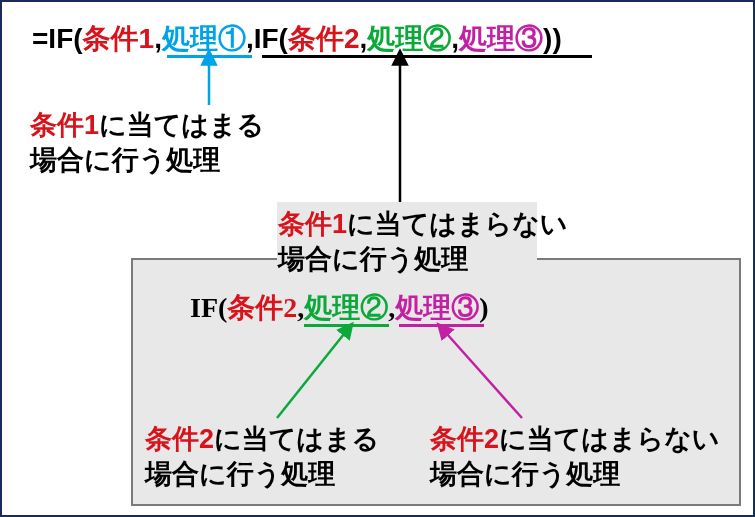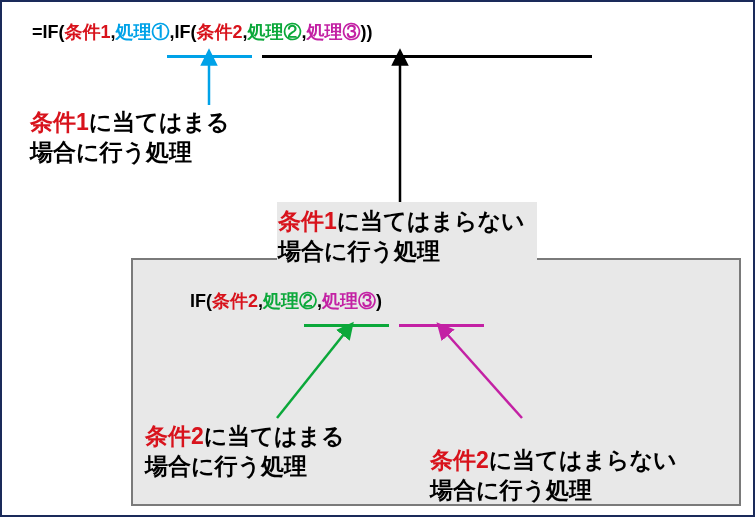--- a/index.html
+++ b/index.html
@@ -7,33 +7,33 @@
     width: 755px;
     height: 517px;
     background: #fff;
     border: 2px solid #1a2a5a;
     font-family: "Meiryo", "Yu Gothic", sans-serif;
     position: relative;
     overflow: hidden;
   }
   .formula {
     position: absolute;
-    font-size: 18px;
+    font-size: 28px;
     font-weight: bold;
     white-space: nowrap;
   }
   .clr-black { color: #000; }
   .clr-red   { color: #d8131c; }
   .clr-cyan  { color: #00a2e8; }
   .clr-green { color: #0ba83a; }
   .clr-magenta { color: #c321a4; }
 
   .caption {
     position: absolute;
-    font-size: 23px;
+    font-size: 27px;
     font-weight: bold;
     color: #000;
     line-height: 1.3;
     white-space: nowrap;
   }
   .caption .emph { color: #d8131c; }
 
   .underline {
     position: absolute;
     height: 0;
@@ -75,34 +75,34 @@
 
 <div class="graybox" style="left:129px; top:256px; width:610px; height:248px;"></div>
 
 <div class="graybox-overlay" style="left:275px; top:200px; width:260px; height:70px;"></div>
 
 <div class="caption" style="left:276px; top:205px;">
   <span class="emph">条件1</span><span>に当てはまらない</span><br>
   <span>場合に行う処理</span>
 </div>
 
-<div class="formula" style="left:188px; top:287px;">
+<div class="formula" style="left:188px; top:287px;font-family:Liberation Serif, serif;">
   <span class="clr-black">IF(</span><span class="clr-red">条件2</span><span class="clr-black">,</span><span class="clr-green">処理②</span><span class="clr-black">,</span><span class="clr-magenta">処理③</span><span class="clr-black">)</span>
 </div>
 
 <div class="underline" style="left:302px; top:322px; width:85px; border-color:#0ba83a;"></div>
 
 <div class="underline" style="left:397px; top:322px; width:85px; border-color:#c321a4;"></div>
 
 <div class="caption" style="left:143px; top:420px;">
   <span class="emph">条件2</span><span>に当てはまる</span><br>
   <span>場合に行う処理</span>
 </div>
 
-<div class="caption" style="left:428px; top:444px;">
+<div class="caption" style="left:428px; top:420px;">
   <span class="emph">条件2</span><span>に当てはまらない</span><br>
   <span>場合に行う処理</span>
 </div>
 
 <svg class="arrows">
   <defs>
     <marker id="ah-cyan" viewBox="0 0 10 10" refX="1" refY="5" markerWidth="7" markerHeight="7" orient="auto">
       <path d="M0,0 L10,5 L0,10 Z" fill="#00a2e8"></path>
     </marker>
     <marker id="ah-black" viewBox="0 0 10 10" refX="1" refY="5" markerWidth="7" markerHeight="7" orient="auto">

